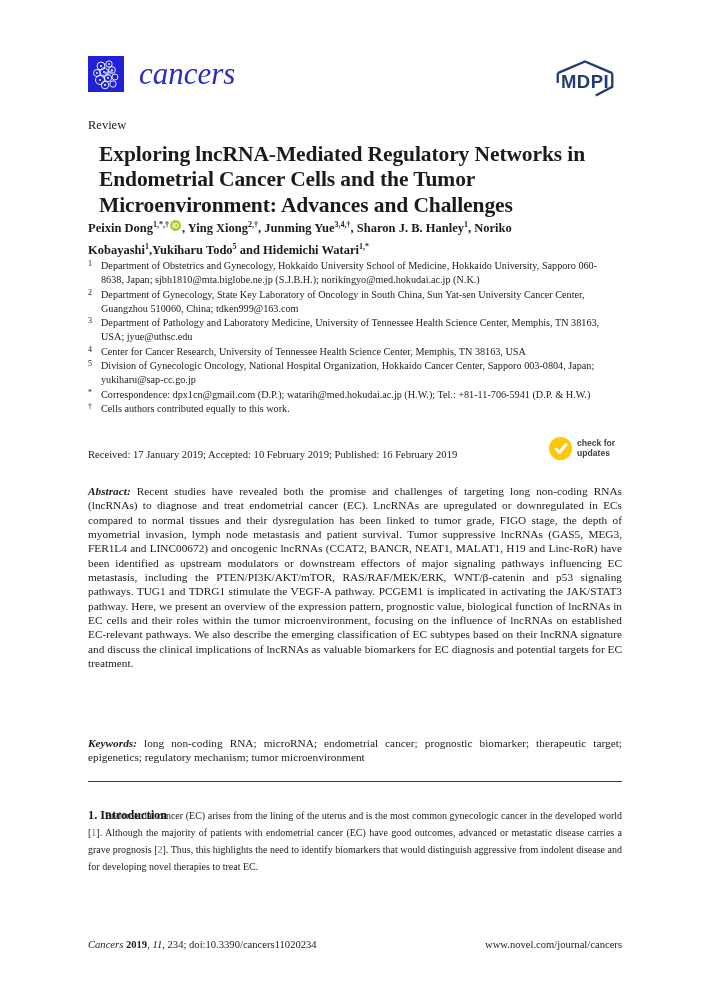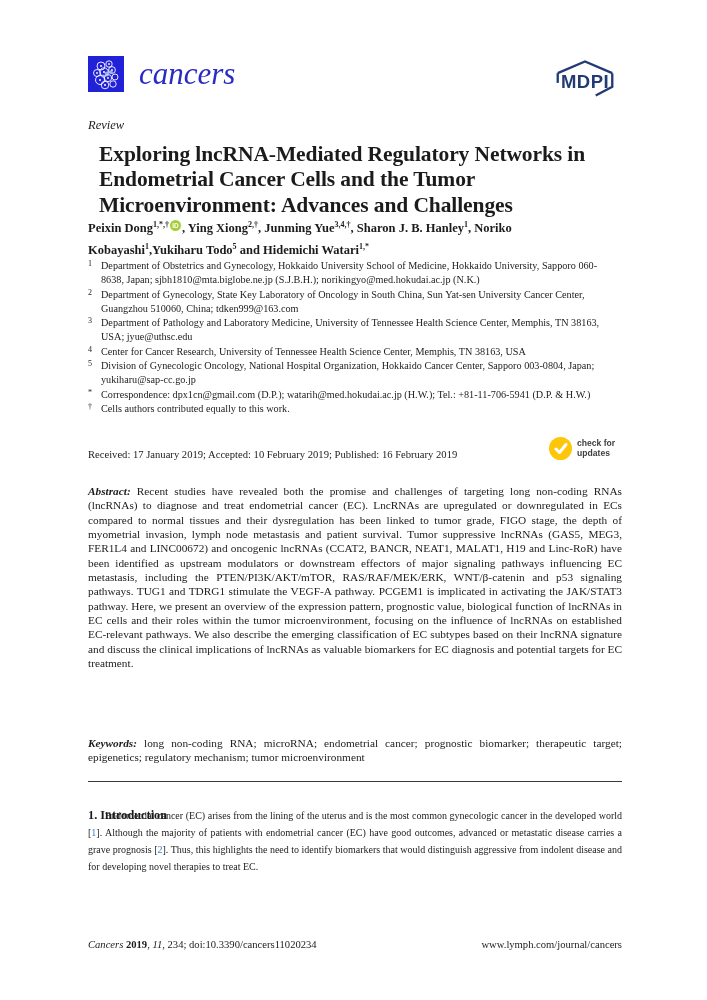--- a/index.html
+++ b/index.html
@@ -6,21 +6,21 @@
   .page{position:relative;width:707px;height:1000px;background:#ffffff;
         font-family:"Liberation Serif",serif;color:#1b1b1b;overflow:hidden;}
 
   
   .header{position:absolute;top:56px;left:88px;width:534px;display:flex;
           justify-content:space-between;align-items:flex-start;}
   .jlogo{display:flex;align-items:center;}
   .jname{font-style:italic;font-size:31px;color:#2a2ac4;margin-left:15px;line-height:36px;}
 
   
-  .review{position:absolute;top:118px;left:88px;font-style:italic;font-size:12.5px;}
+  .review{position:absolute;top:118px;left:88px;font-size:12.5px;}
   .title{position:absolute;top:131px;left:88px;width:536px;font-size:21.5px;
          font-weight:bold;line-height:25.3px;letter-spacing:-0.1px;}
   .authors{position:absolute;top:216px;left:88px;width:534px;font-size:12.5px;
            font-weight:bold;line-height:18.5px;}
   .authors sup{font-size:8px;font-weight:bold;}
   .orcid{display:inline-block;width:11px;height:11px;border-radius:50%;background:#a6ce39;
          color:#fff;font-family:"Liberation Sans",sans-serif;font-size:6.5px;font-weight:bold;
          text-align:center;line-height:11px;vertical-align:4px;margin:0 1px;}
 
   .affils{position:absolute;top:259px;left:88px;width:512px;font-size:10.2px;line-height:14.3px;}
@@ -133,16 +133,16 @@
 
   <p class="keywords" style="margin:0;"><span class="b">Keywords:</span> <span>long non-coding RNA; microRNA; endometrial cancer; prognostic biomarker; therapeutic target; epigenetics; regulatory mechanism; tumor microenvironment</span></p>
 
   <div class="divider"></div>
 
   <div class="sec-heading">1. Introduction</div>
   <p class="body-para" style="margin:0;"><span>Endometrial cancer (EC) arises from the lining of the uterus and is the most common gynecologic cancer in the developed world [</span><a class="ref">1</a><span>]. Although the majority of patients with endometrial cancer (EC) have good outcomes, advanced or metastatic disease carries a grave prognosis [</span><a class="ref">2</a><span>]. Thus, this highlights the need to identify biomarkers that would distinguish aggressive from indolent disease and for developing novel therapies to treat EC.</span></p>
 
   <div class="footer">
     <span><span class="it">Cancers</span><span class="bd"> 2019</span><span>, </span><span class="it">11</span><span>, 234; doi:10.3390/cancers11020234</span></span>
-    <a>www.lymph.com/journal/cancers</a>
+    <a>www.novel.com/journal/cancers</a>
   </div>
 
 </div>
 
 </body></html>

